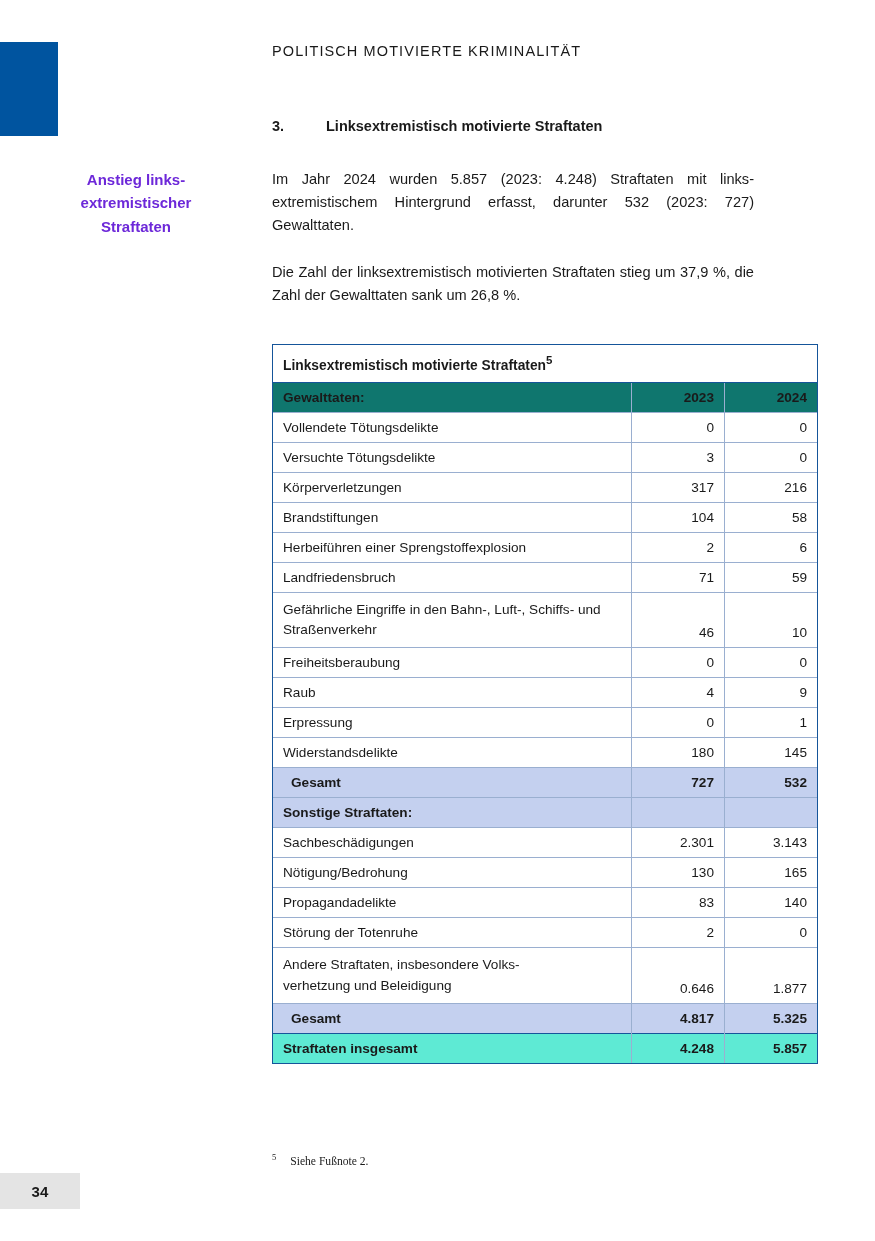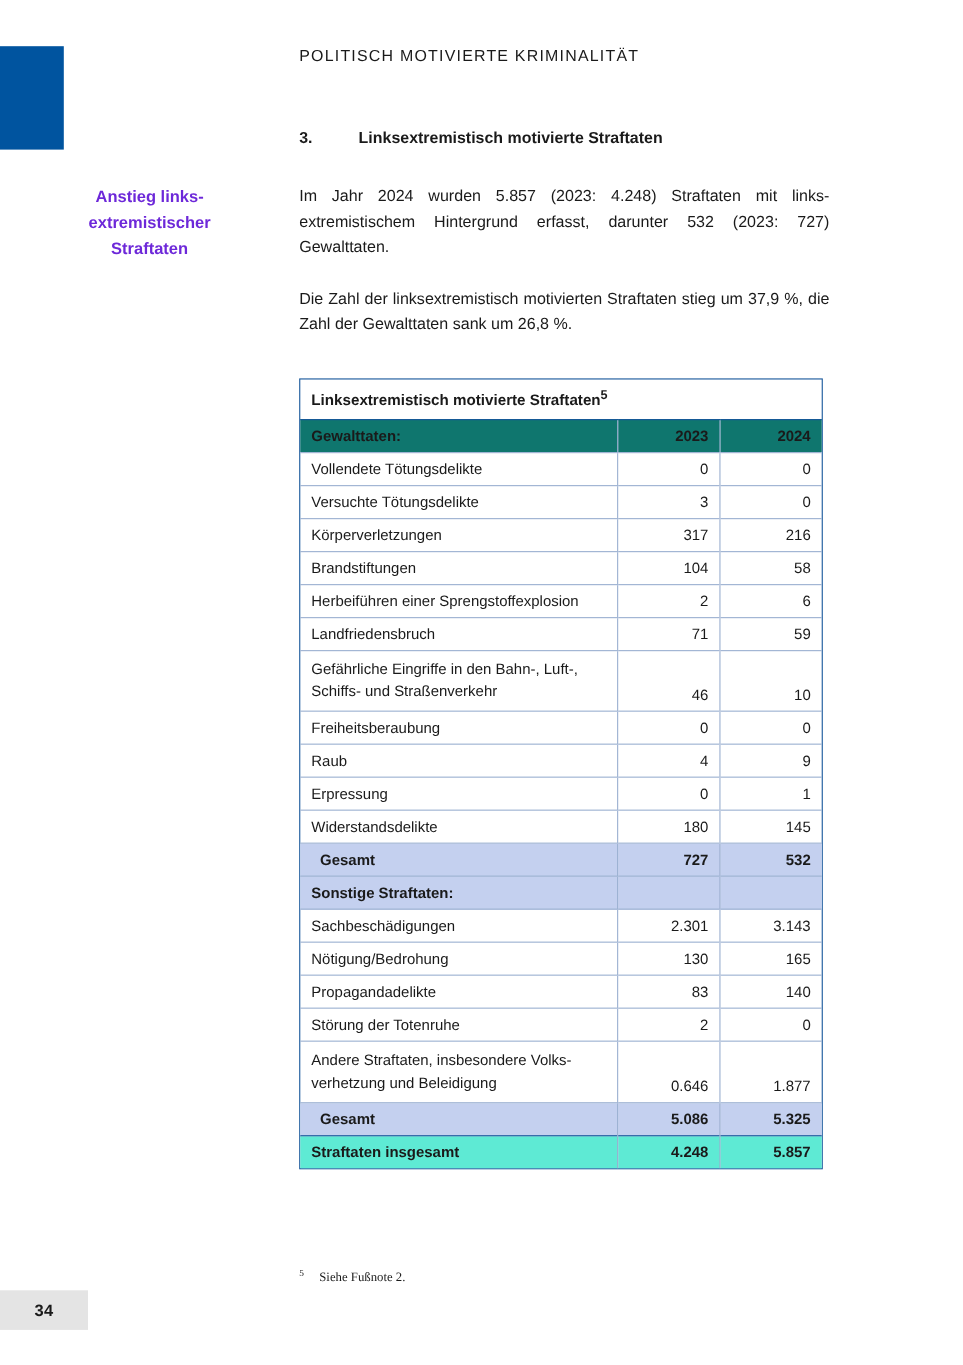--- a/index.html
+++ b/index.html
@@ -95,21 +95,21 @@
     text-align: justify;
     text-justify: inter-word;
     color: #1a1a1a;
   }
 
   
   .table-wrap {
     position: absolute;
     left: 272px;
     top: 344px;
-    width: 476px;
+    width: 546px;
     border: 1.4px solid #15559a;
     box-sizing: border-box;
   }
   table.stats {
     border-collapse: collapse;
     width: 100%;
     font-size: 13.6px;
     color: #1a1a1a;
   }
   table.stats td, table.stats th {
@@ -293,21 +293,21 @@
         <td class="num">0</td>
       </tr>
       <tr>
         <td class="label2">Andere Straftaten, insbesondere Volks-<br>verhetzung und Beleidigung</td>
         <td class="num">0.646</td>
         <td class="num">1.877</td>
       </tr>
 
       <tr class="total-row">
         <td>Gesamt</td>
-        <td class="num">5.086</td>
+        <td class="num">4.817</td>
         <td class="num">5.325</td>
       </tr>
 
       <tr class="grand-row">
         <td>Straftaten insgesamt</td>
         <td class="num">4.248</td>
         <td class="num">5.857</td>
       </tr>
     </tbody>
   </table>

